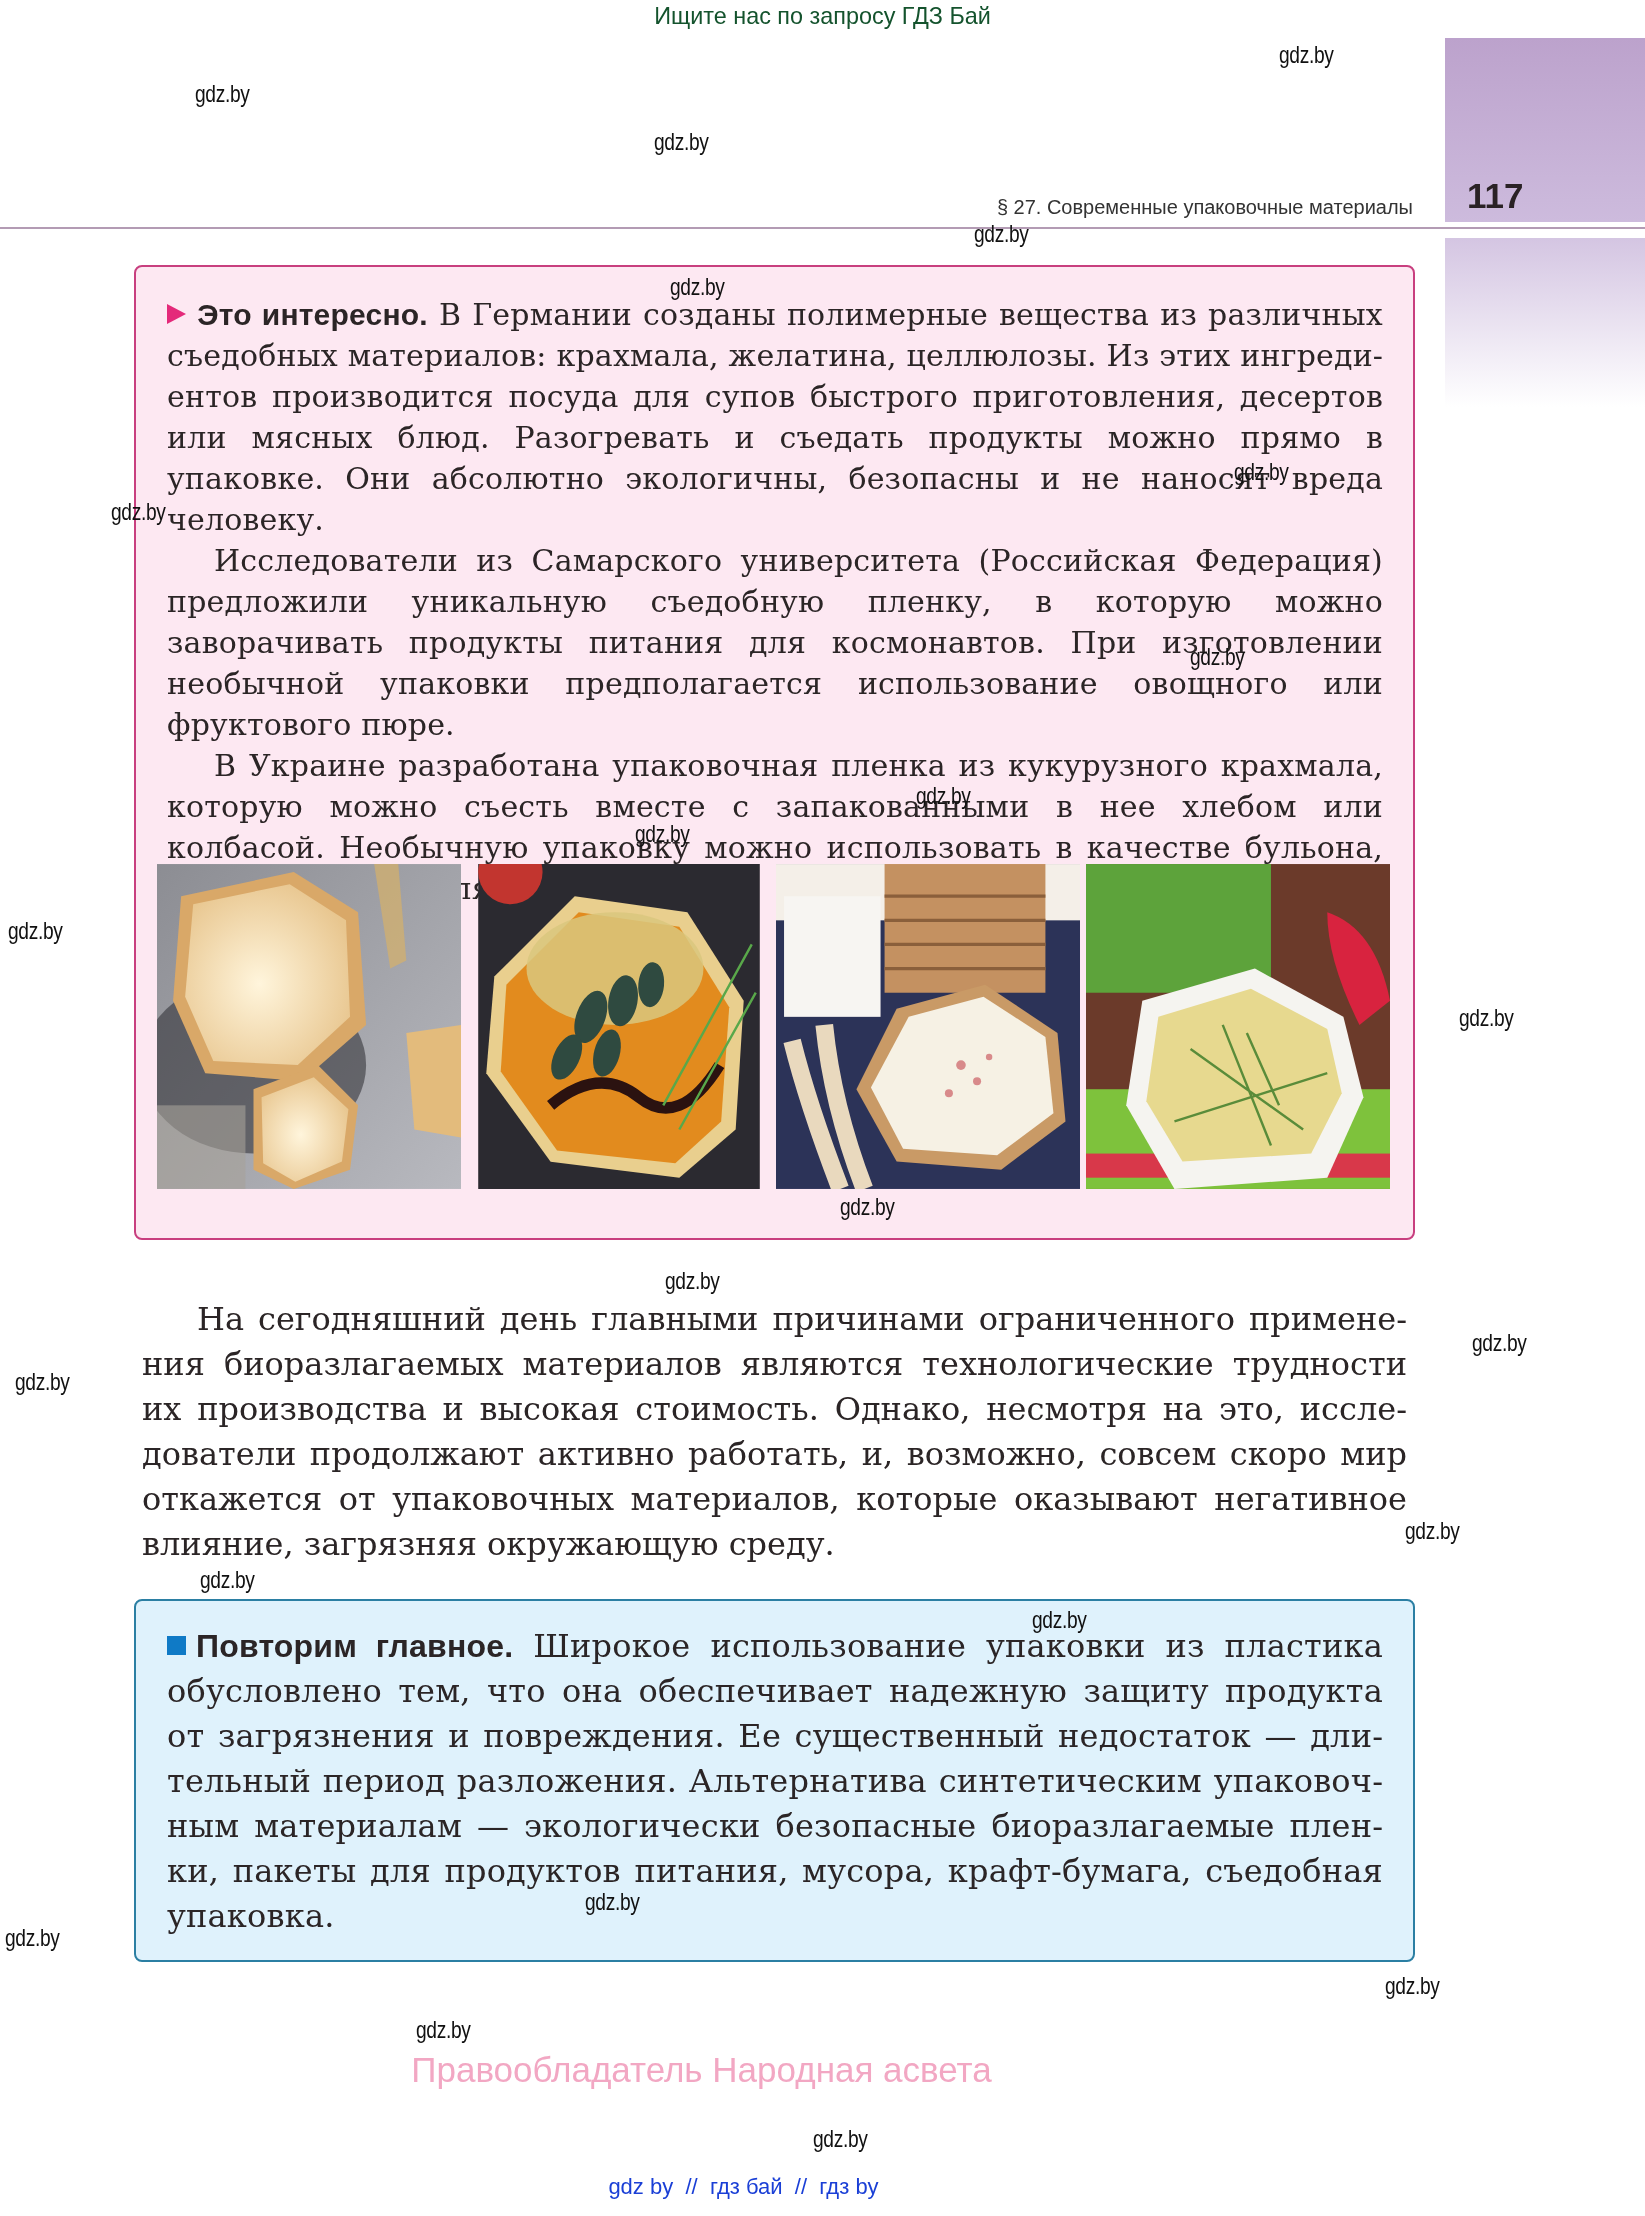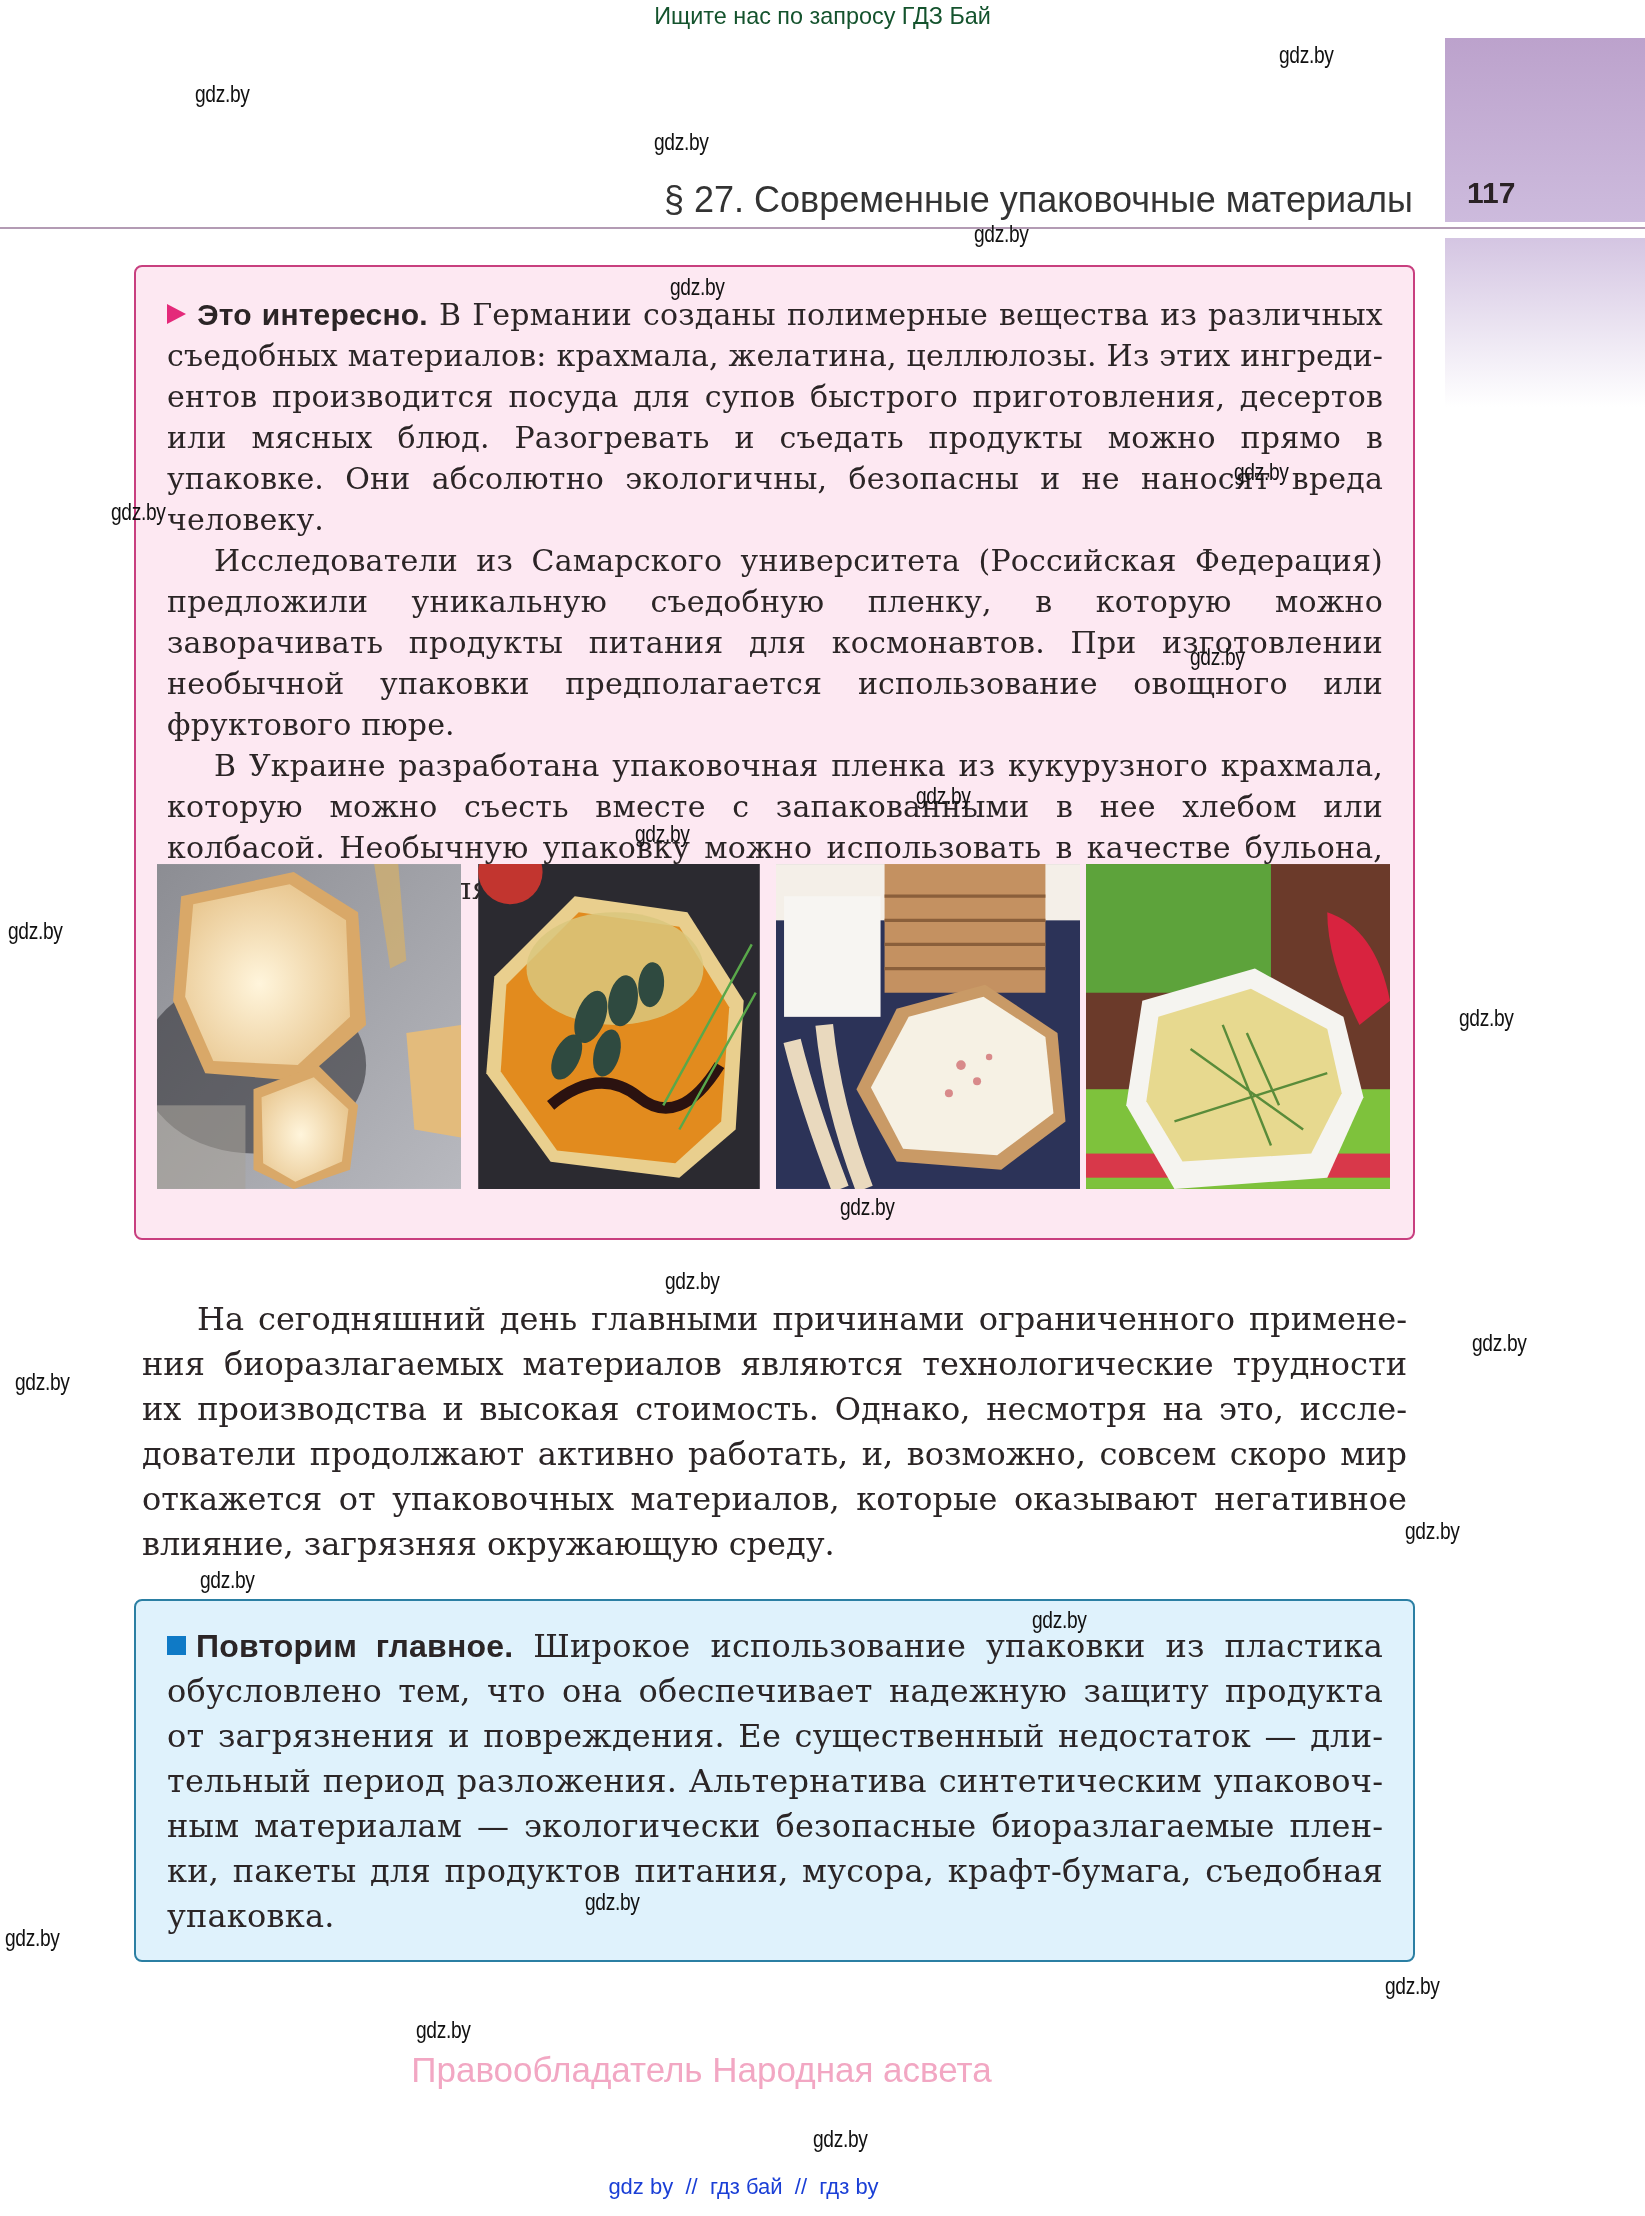--- a/index.html
+++ b/index.html
@@ -20,25 +20,25 @@
     .page-tab-top {
       position: absolute; left: 1445px; top: 38px; width: 201px; height: 184px;
       background: linear-gradient(#bca2cc, #cdbbdd);
     }
     .page-tab-bottom {
       position: absolute; left: 1445px; top: 238px; width: 201px; height: 169px;
       background: linear-gradient(#d4c5e2, #ffffff);
     }
     .page-number {
       position: absolute; left: 1467px; top: 176px;
-      font-family: "Liberation Sans", sans-serif; font-weight: bold; font-size: 30px; color: #2a2225;
+      font-family: "Liberation Sans", sans-serif; font-weight: bold; font-size: 35px; color: #2a2225;
     }
     .running-head {
-      position: absolute; right: 232px; top: 179px;
-      font-family: "Liberation Sans", sans-serif; font-size: 36px; color: #333;
+      position: absolute; right: 232px; top: 196px;
+      font-family: "Liberation Sans", sans-serif; font-size: 20px; color: #333;
       white-space: nowrap;
     }
     .head-rule {
       position: absolute; left: 0; top: 227px; width: 1645px; height: 2.4px; background: #b39bb4;
     }
     .box {
       position: absolute; box-sizing: border-box; border-radius: 8px;
     }
     .box-pink {
       left: 134px; top: 265px; width: 1281px; height: 975px;

